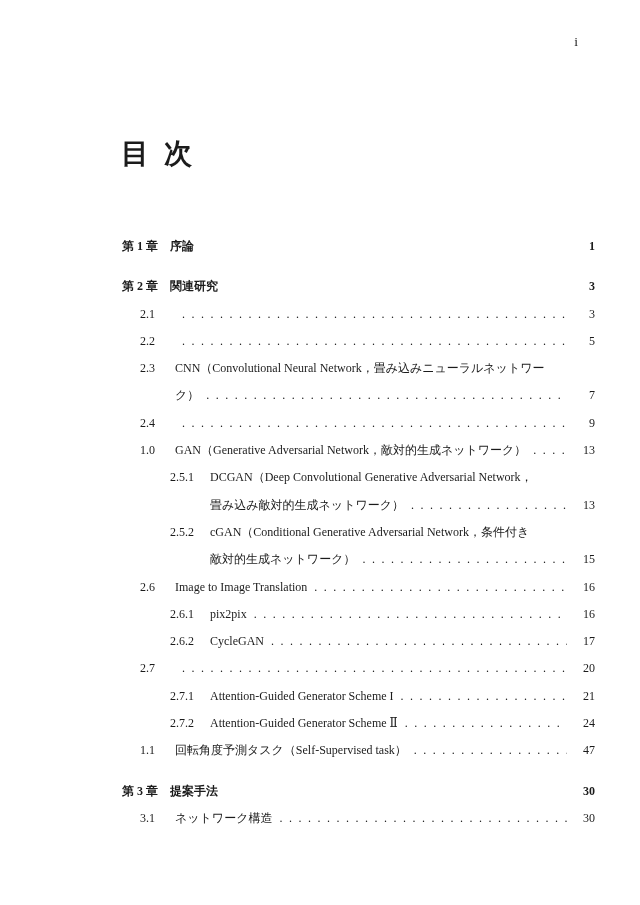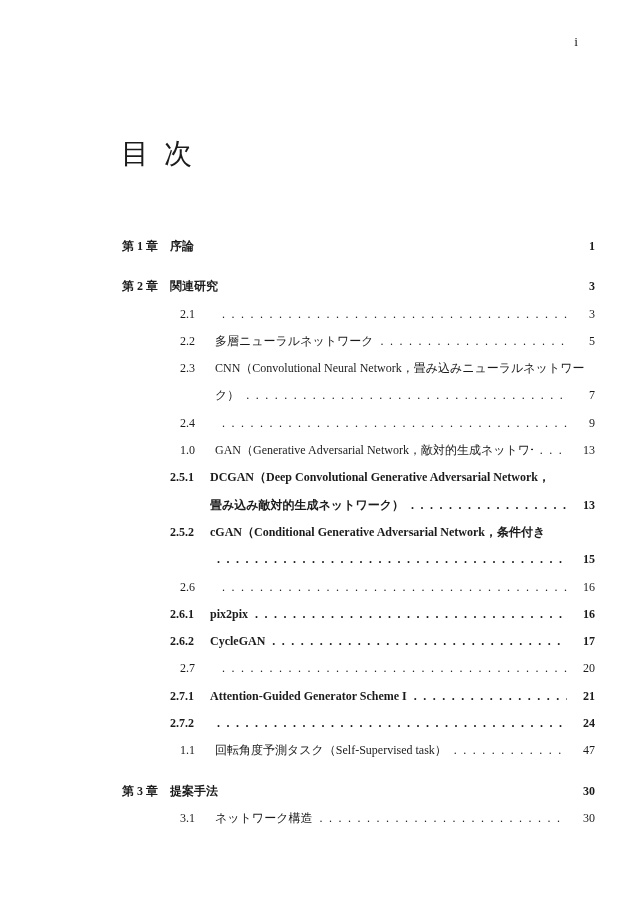--- a/index.html
+++ b/index.html
@@ -22,21 +22,21 @@
     top: 34px;
     right: 62px;
     font-size: 13.5px;
     line-height: 16px;
   }
   .doc-title {
     position: absolute;
     left: 121px;
     top: 136px;
     font-size: 28px;
-    font-weight: 400;
+    font-weight: 700;
     letter-spacing: 4px;
     line-height: 36px;
   }
   .toc {
     position: absolute;
     left: 122px;
     right: 45px;
     top: 220px;
     font-size: 12px;
   }
@@ -47,22 +47,22 @@
     line-height: 27.3px;
     height: 27.3px;
   }
   .num {
     flex: 0 0 auto;
     white-space: nowrap;
   }
   .chapter { font-weight: 700; margin-top: 13px; }
   .chapter .num   { width: 48px; }
   .section .row    { padding-left: 18px; }
-  .section .num    { width: 35px; margin-left: 40px; }
-  .subsection .row { padding-left: 48px; font-weight: bold; }
+  .section .num    { width: 35px; }
+  .subsection .row { padding-left: 48px; }
   .subsection .num { width: 40px; }
   .txt {
     flex: 0 1 auto;
     white-space: nowrap;
     overflow: hidden;
   }
   .leader {
     flex: 1 1 30px;
     min-width: 8px;
     overflow: hidden;
@@ -104,21 +104,20 @@
       <div class="entry section">
         <div class="row">
           <span class="num">2.1</span>
           <span class="leader"> . . . . . . . . . . . . . . . . . . . . . . . . . . . . . . . . . . . . . . . . . . . . . . . . . . . . . . . . . . . .</span>
           <span class="pg">3</span>
         </div>
       </div>
       <div class="entry section">
         <div class="row">
           <span class="num">2.2</span>
-          <span class="txt">多層ニューラルネットワーク</span>
           <span class="leader"> . . . . . . . . . . . . . . . . . . . . . . . . . . . . . . . . . . . . . . . . . . . . . . . . . . . . . . . . . . . .</span>
           <span class="pg">5</span>
         </div>
       </div>
       <div class="entry section">
         <div class="row">
           <span class="num">2.3</span>
           <span class="txt">CNN（Convolutional Neural Network，畳み込みニューラルネットワー</span>
         </div>
         <div class="row">
@@ -155,27 +154,29 @@
           <span class="pg">13</span>
         </div>
       </div>
       <div class="entry subsection">
         <div class="row">
           <span class="num">2.5.2</span>
           <span class="txt">cGAN（Conditional Generative Adversarial Network，条件付き</span>
         </div>
         <div class="row">
           <span class="num"></span>
+          <span class="txt">敵対的生成ネットワーク）</span>
           <span class="leader"> . . . . . . . . . . . . . . . . . . . . . . . . . . . . . . . . . . . . . . . . . . . . . . . . . . . . . . . . . . . .</span>
           <span class="pg">15</span>
         </div>
       </div>
       <div class="entry section">
         <div class="row">
           <span class="num">2.6</span>
+          <span class="txt">Image to Image Translation</span>
           <span class="leader"> . . . . . . . . . . . . . . . . . . . . . . . . . . . . . . . . . . . . . . . . . . . . . . . . . . . . . . . . . . . .</span>
           <span class="pg">16</span>
         </div>
       </div>
       <div class="entry subsection">
         <div class="row">
           <span class="num">2.6.1</span>
           <span class="txt">pix2pix</span>
           <span class="leader"> . . . . . . . . . . . . . . . . . . . . . . . . . . . . . . . . . . . . . . . . . . . . . . . . . . . . . . . . . . . .</span>
           <span class="pg">16</span>
@@ -200,20 +201,21 @@
         <div class="row">
           <span class="num">2.7.1</span>
           <span class="txt">Attention-Guided Generator Scheme I</span>
           <span class="leader"> . . . . . . . . . . . . . . . . . . . . . . . . . . . . . . . . . . . . . . . . . . . . . . . . . . . . . . . . . . . .</span>
           <span class="pg">21</span>
         </div>
       </div>
       <div class="entry subsection">
         <div class="row">
           <span class="num">2.7.2</span>
+          <span class="txt">Attention-Guided Generator Scheme Ⅱ</span>
           <span class="leader"> . . . . . . . . . . . . . . . . . . . . . . . . . . . . . . . . . . . . . . . . . . . . . . . . . . . . . . . . . . . .</span>
           <span class="pg">24</span>
         </div>
       </div>
       <div class="entry section">
         <div class="row">
           <span class="num">1.1</span>
           <span class="txt">回転角度予測タスク（Self-Supervised task）</span>
           <span class="leader"> . . . . . . . . . . . . . . . . . . . . . . . . . . . . . . . . . . . . . . . . . . . . . . . . . . . . . . . . . . . .</span>
           <span class="pg">47</span>

